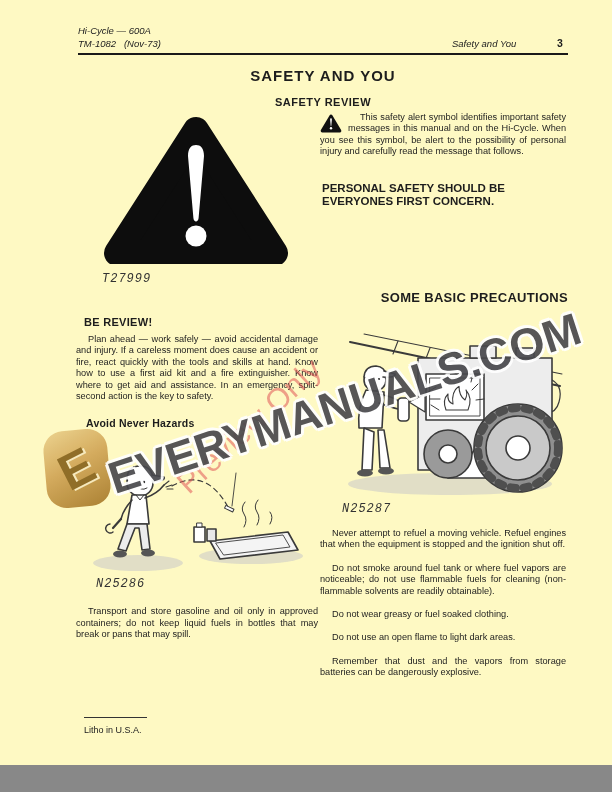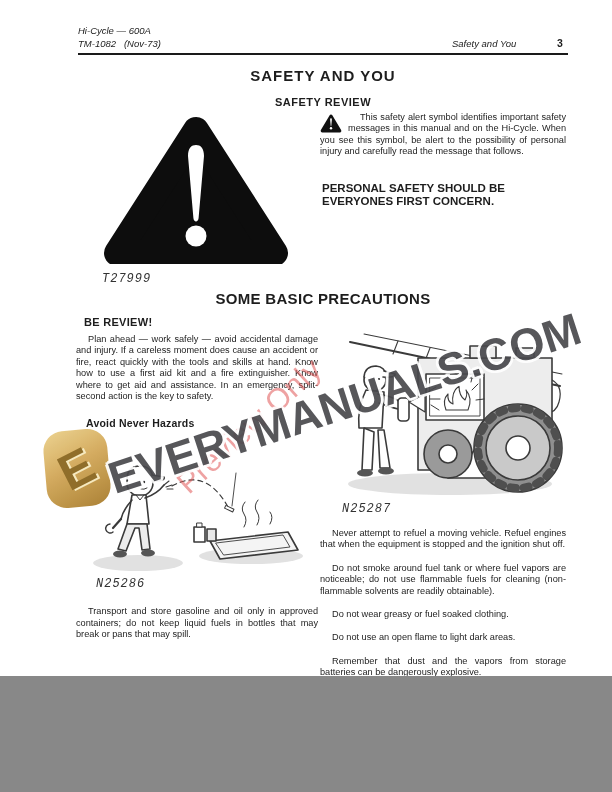--- a/index.html
+++ b/index.html
@@ -1,33 +1,33 @@
 <!DOCTYPE html>
 <html><head>
 <meta charset="utf-8">
 <style>
   html,body { margin:0; padding:0; background:#888; }
   .page {
-    position:relative; width:612px; height:676px; margin:0 auto;
-    background:#ffffff; overflow:hidden;
+    position:relative; width:612px; height:765px; margin:0 auto;
+    background:#fef9c3; overflow:hidden;
     font-family:"Liberation Sans", sans-serif; color:#1d1d1d;
   }
   
   .hdr-left { position:absolute; left:78px; top:24px; font-style:italic; font-size:9.5px; line-height:13px; color:#222; }
   .hdr-left .manual-no { white-space:pre; }
   .hdr-section { position:absolute; left:452px; top:38px; font-style:italic; font-size:9.5px; color:#222; }
   .hdr-page { position:absolute; left:557px; top:37px; font-size:10.5px; font-weight:bold; }
   .hdr-rule { position:absolute; left:78px; top:53px; width:490px; height:2px; background:#1a1a1a; }
   
   .page-title { position:absolute; left:78px; top:67px; width:490px; text-align:center;
     font-size:15px; font-weight:bold; letter-spacing:1px; }
   .review-title { position:absolute; left:78px; top:96px; width:490px; text-align:center;
     font-size:11px; font-weight:bold; letter-spacing:.5px; }
-  .basic-title { position:absolute; left:78px; top:290px; width:490px; text-align:center;
-    font-size:15px; font-weight:bold; letter-spacing:.3px; }
+  .basic-title { position:absolute; left:78px; top:290px; width:490px; text-align:right;
+    font-size:13px; font-weight:bold; letter-spacing:.3px; }
   
   .para { font-size:9.2px; line-height:11.4px; text-align:justify; text-indent:12px; margin:0; }
   .fig-no { font-family:Liberation Mono, monospace; font-style:italic; font-size:12px; letter-spacing:1px; color:#333; }
   .tri-figure { position:absolute; left:96px; top:114px; width:200px; }
   .tri-figure .fig-no { display:block; margin:4px 0 0 6px; }
   .col-r1 { position:absolute; left:320px; top:112px; width:246px; }
   .alert-icon { float:left; width:22px; height:19px; margin:2px 6px 0 0; }
   .personal-heading { font-size:11.5px; line-height:13px; font-weight:bold; margin:24px 0 0 2px; }
   .col-r1 .para.second { margin-top:9px; }
   .col-l2 { position:absolute; left:76px; top:316px; width:242px; }

